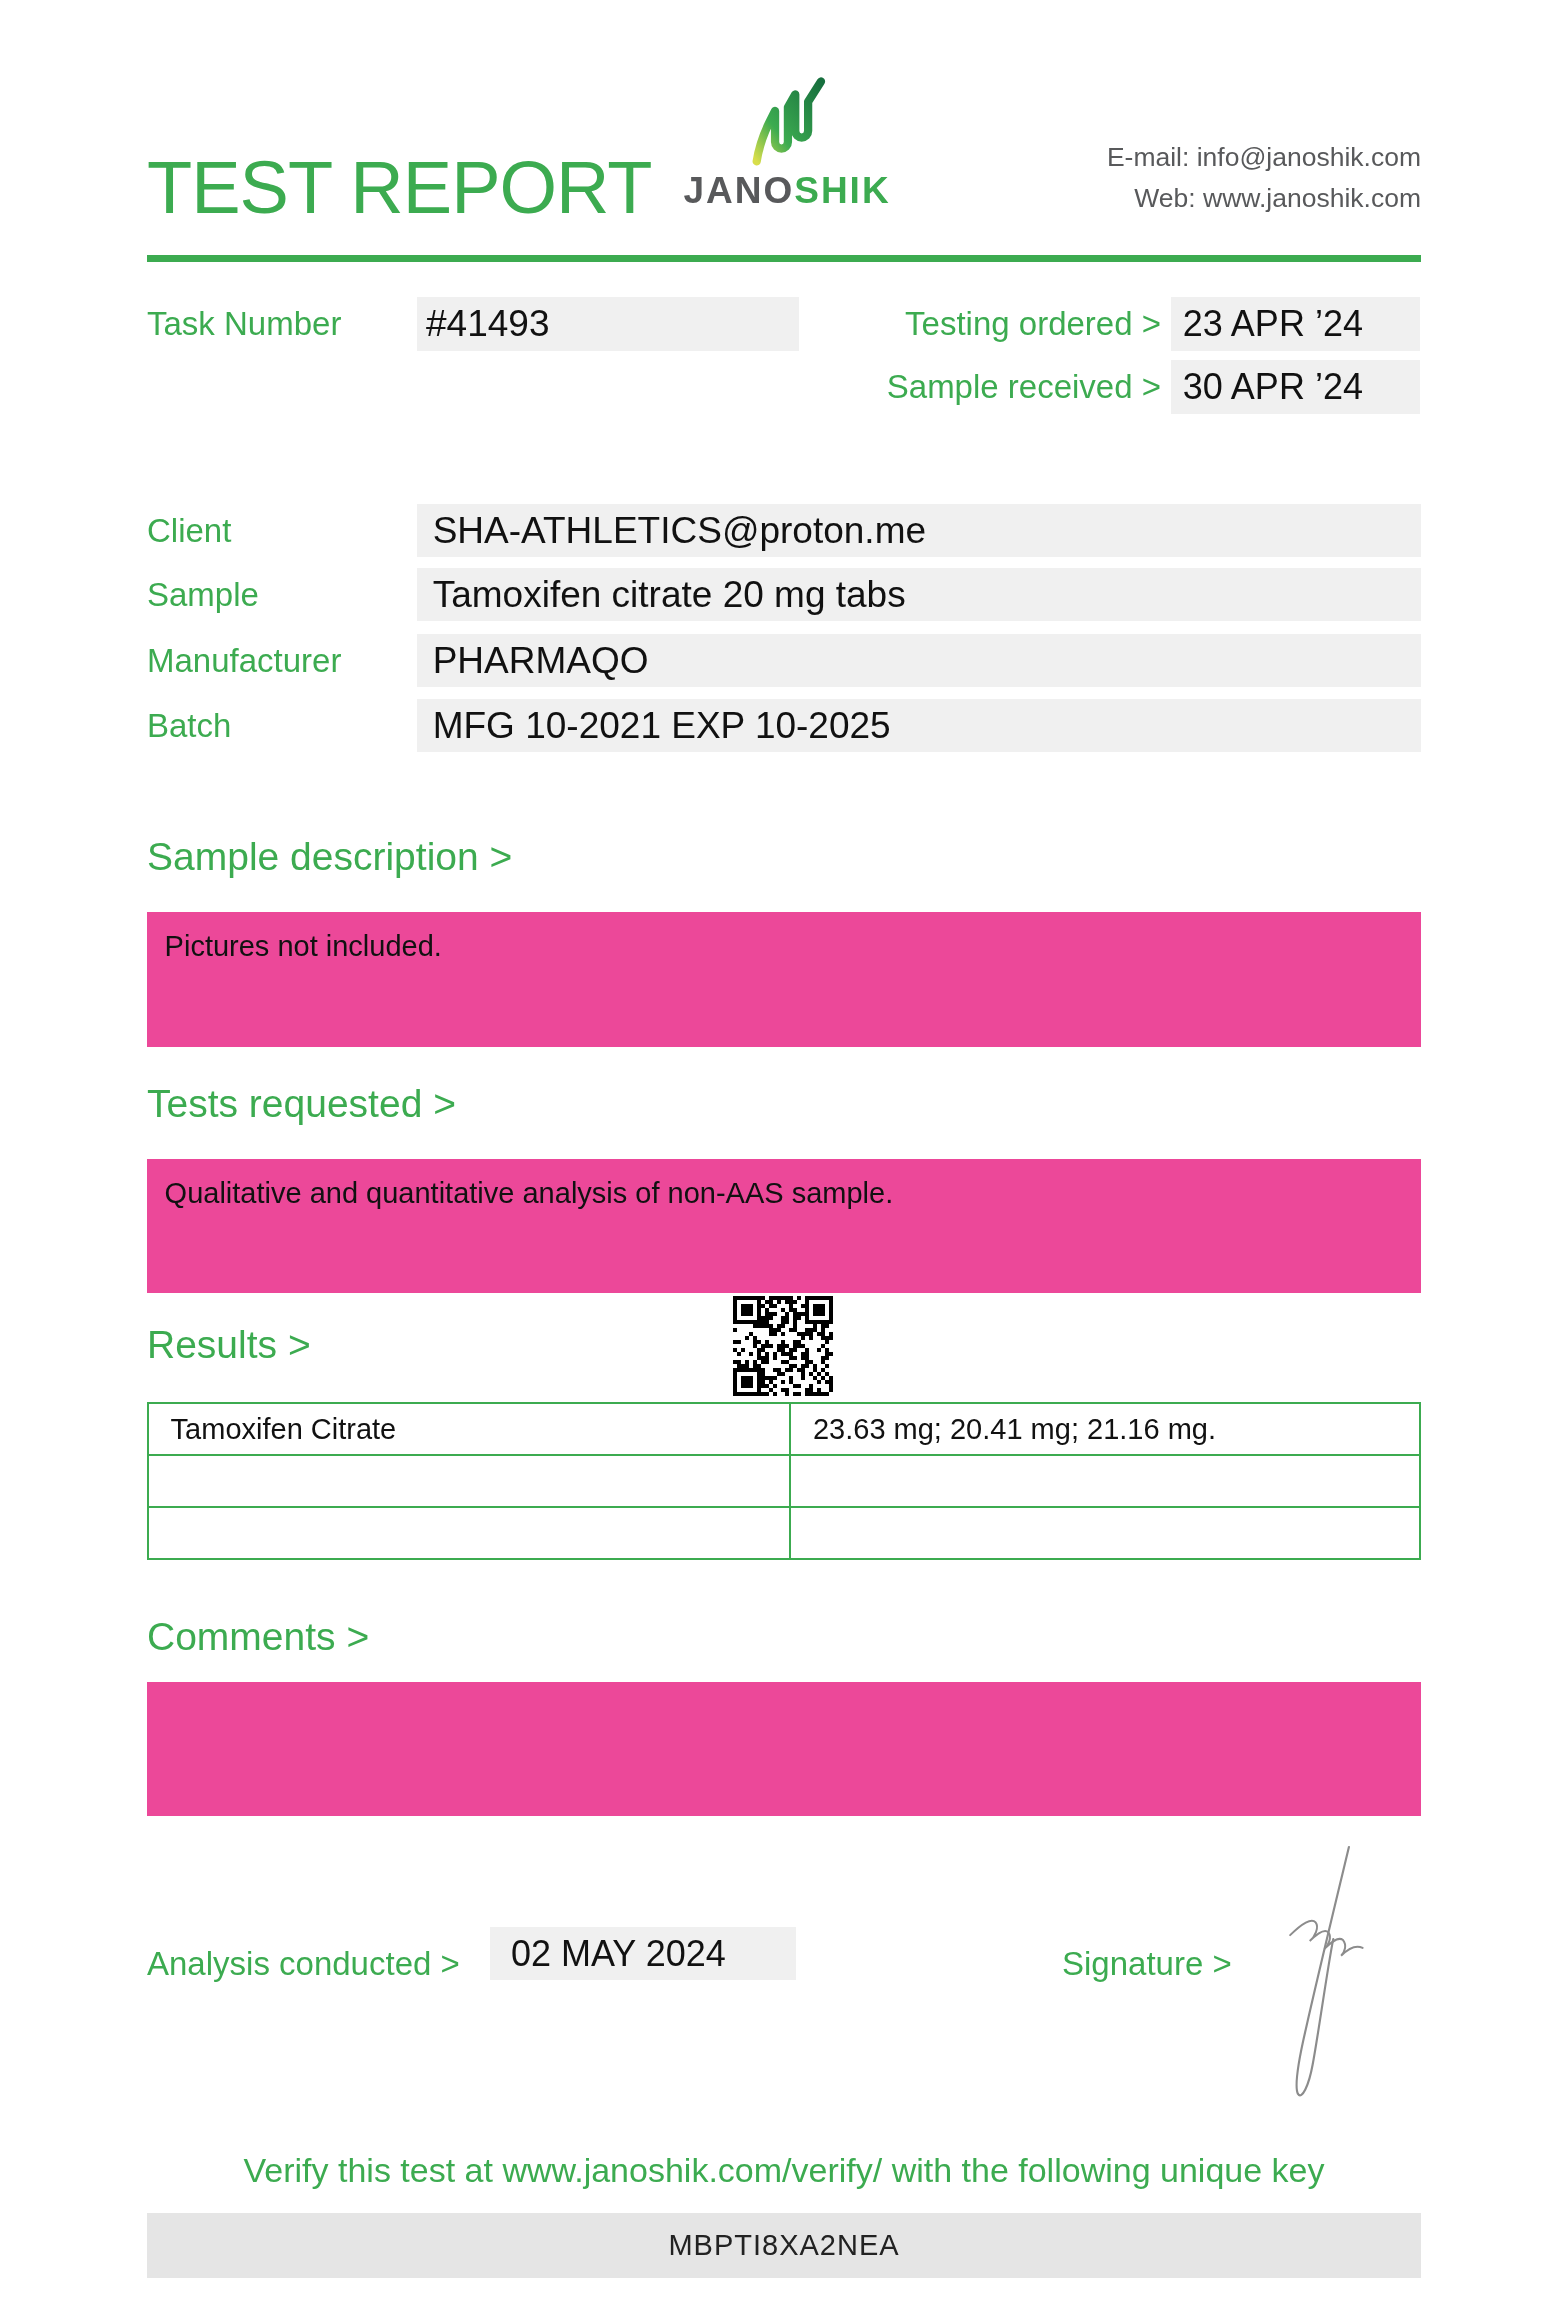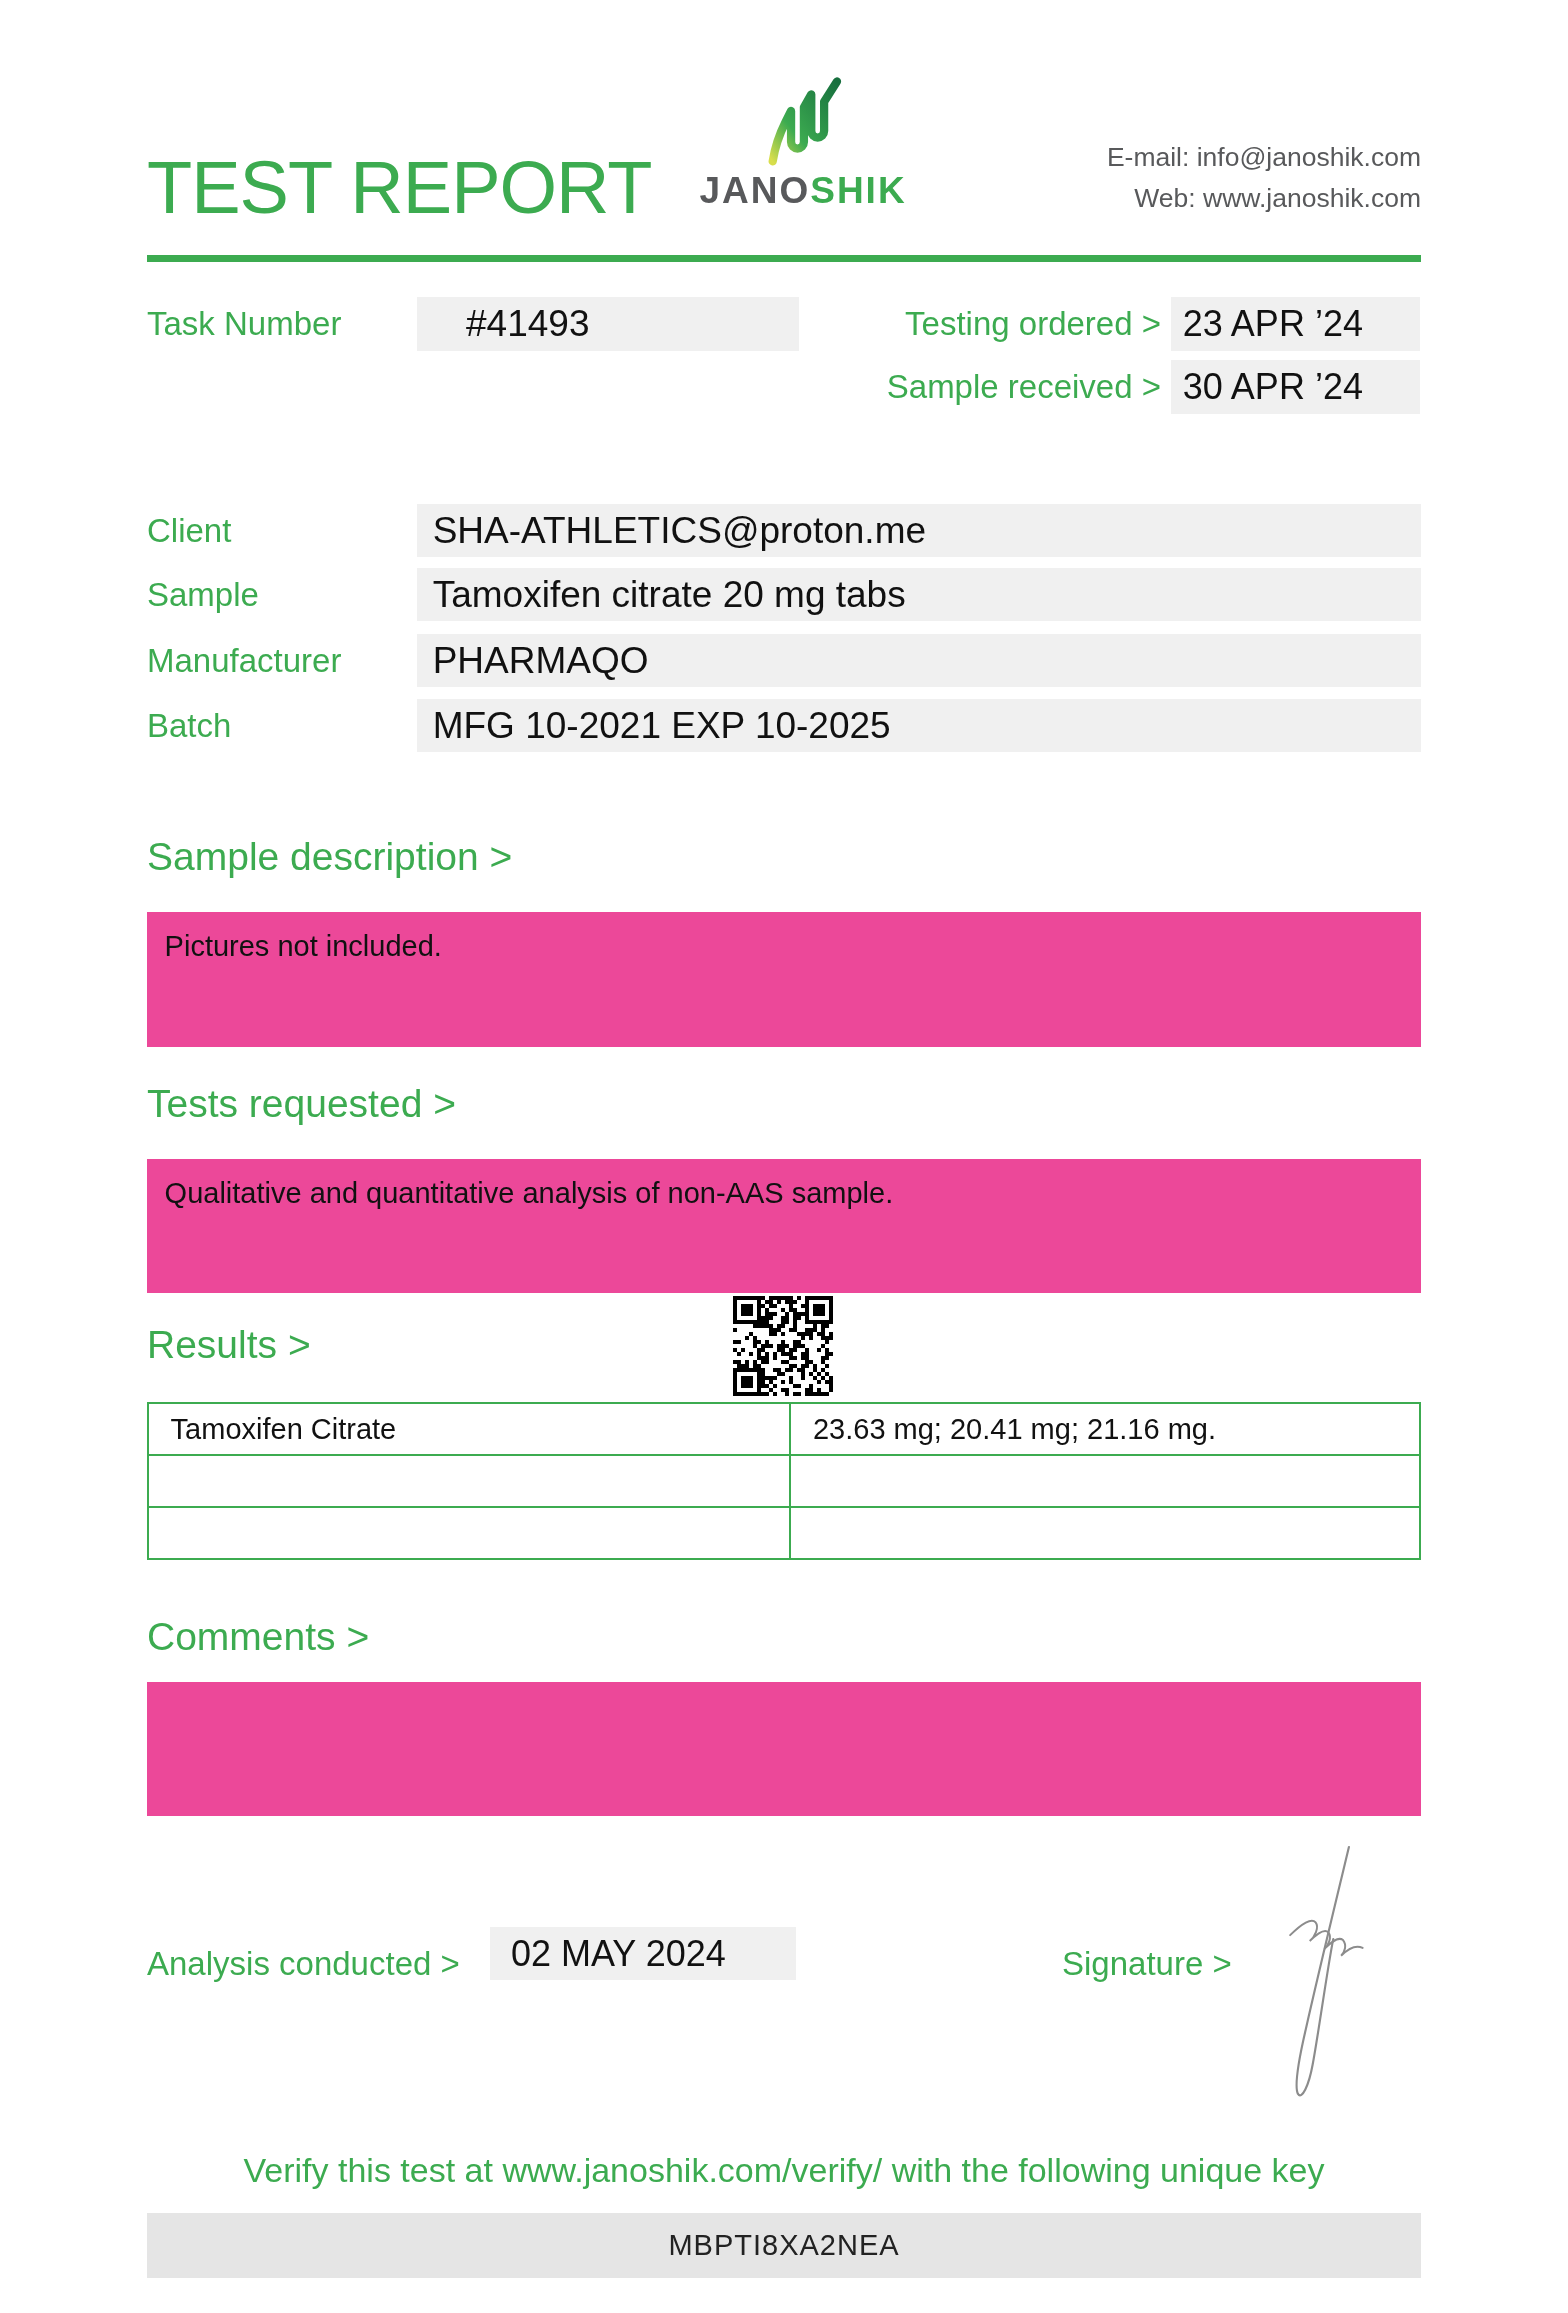--- a/index.html
+++ b/index.html
@@ -4,37 +4,37 @@
 <style>
   * { margin:0; padding:0; box-sizing:border-box; }
   html,body { background:#ffffff; }
   body { font-family:"Liberation Sans", sans-serif; }
   .page { position:relative; width:1568px; height:2313px; background:#fff; overflow:hidden; margin:0 auto; }
 
   .abs { position:absolute; }
 
   
   .title { left:147px; top:145px; font-size:74px; font-weight:400; color:#3cab50; letter-spacing:-1px; white-space:nowrap; }
-  .logo-wrap { left:676px; top:76px; width:222px; text-align:center;margin-left:16px; }
+  .logo-wrap { left:676px; top:76px; width:222px; text-align:center; }
   .logo-mark { display:block; margin:0 auto; }
   .logo-text { display:block; margin-top:3.9px; font-size:37px; font-weight:700; letter-spacing:2px; white-space:nowrap; }
   .logo-text .jano { color:#58595b; }
   .logo-text .shik { color:#3cab50; }
   .contact { left:980px; top:137px; width:441px; text-align:right; color:#58595b; font-size:26.5px; line-height:41px; }
   .rule { left:147px; top:255px; width:1274px; height:6.9px; background:#3cab50; }
 
   
   .glabel { color:#3cab50; font-size:33px; white-space:nowrap; }
   .gbox { background:#f0f0f0; }
   .val { color:#111; font-size:37px; white-space:nowrap; }
 
   
   .task-label { left:147px; top:297px; line-height:54px; }
   .task-box { left:417px; top:297px; width:382px; height:54px; }
-  .task-box .val { line-height:54px; padding-left:9px; display:block;margin-left:40px; }
+  .task-box .val { line-height:54px; padding-left:9px; display:block; }
   .ord-label { left:877px; top:297px; width:284px; text-align:right; line-height:54px; }
   .ord-box { left:1171px; top:297px; width:249px; height:54px; }
   .rec-label { left:877px; top:360px; width:284px; text-align:right; line-height:54px; }
   .rec-box { left:1171px; top:360px; width:249px; height:54px; }
   .date-val { line-height:54px; padding-left:11.8px; display:block; font-size:36px; color:#111; white-space:nowrap; }
 
   
   .drow-label { left:147px; line-height:53px; }
   .drow-box { left:417px; width:1004px; height:53px; }
   .drow-box .val { line-height:53px; padding-left:15.7px; display:block; }

